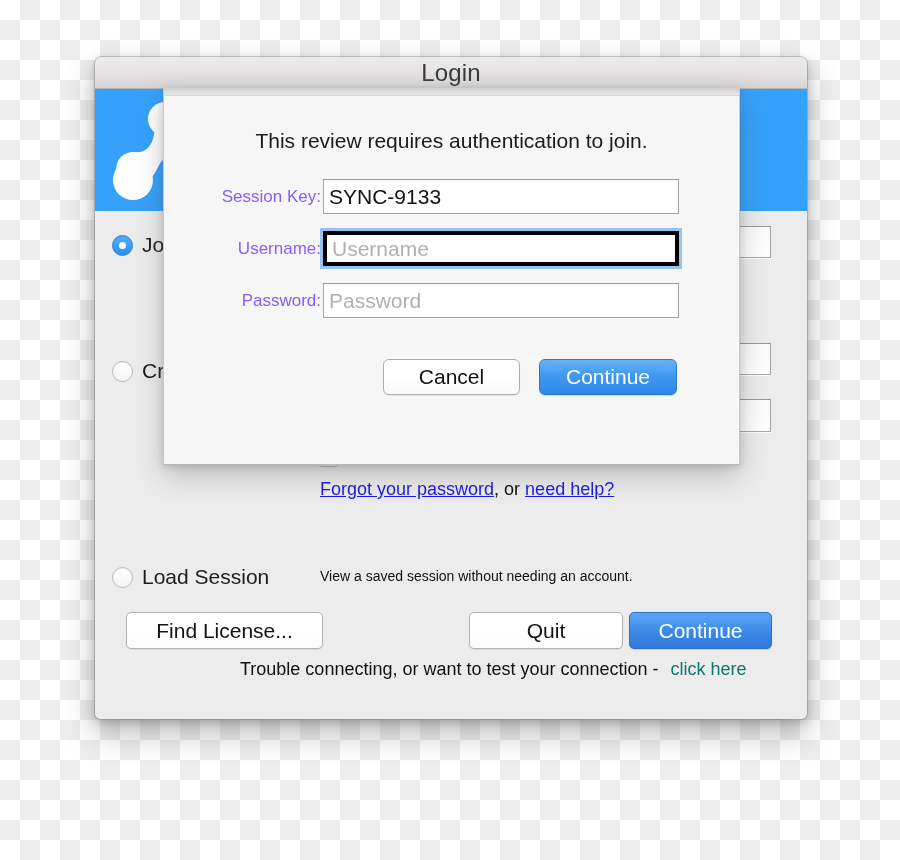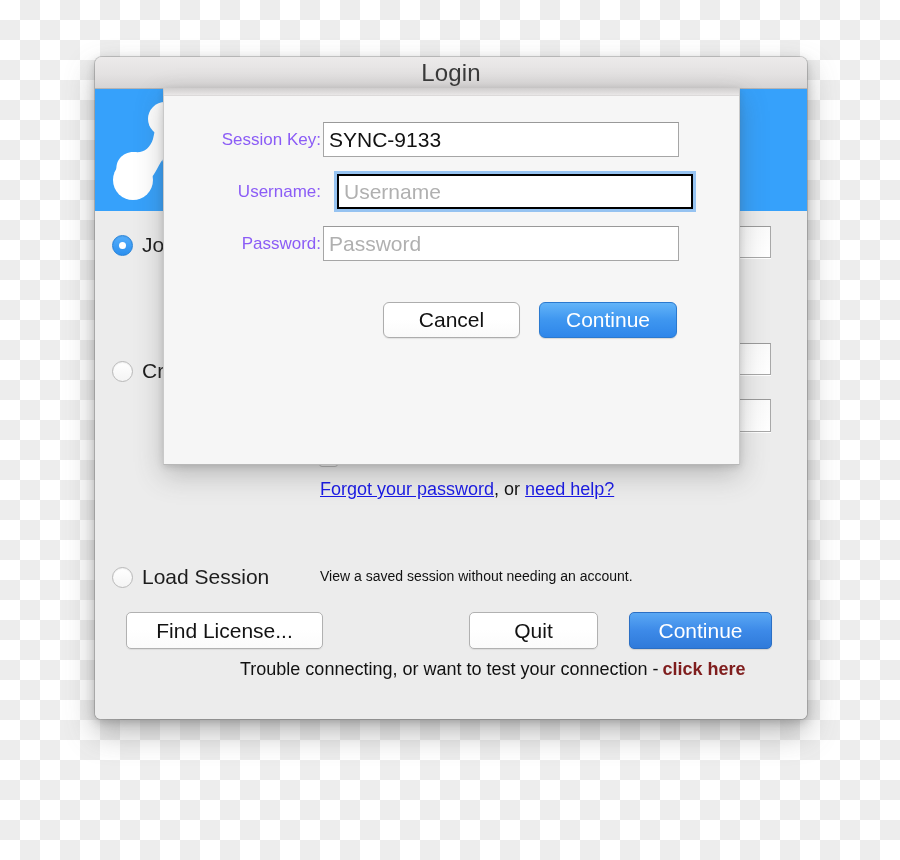--- a/index.html
+++ b/index.html
@@ -185,23 +185,22 @@
     color: #ffffff;
     box-shadow: 0 1px 1px rgba(0,0,0,0.12);
   }
   .footnote {
     position: absolute;
     font-size: 18px;
     color: #111;
     white-space: nowrap;
   }
   .footnote .clicklink {
-    color: #7f1d1d;
-    margin-left: 4px;
-    font-weight: bold;
+    color: #0f766e;
+    margin-left: 12px;
   }
 
   
   .sheet {
     position: absolute;
     left: 163px;
     top: 88px;
     width: 575px;
     height: 376px;
     background: #f6f6f6;
@@ -253,23 +252,22 @@
     border: 1px solid #a6a6a6;
     border-top-color: #999;
     font-size: 21px;
     font-family: "Liberation Sans", sans-serif;
     color: #111;
     padding: 0 4px 0 5px;
     outline: none;
   }
   .sinput::placeholder { color: #b0b0b0; }
   .sinput.focused {
-    border: 2px solid #000000;
+    border: 4px solid #000000;
     box-shadow: 0 0 0 3px rgba(117,177,239,0.75);
-    margin-left: 14px;
   }
 
   .sheet-buttons {
     position: relative;
     margin-top: 24px;
     height: 40px;
   }
   .sbtn {
     position: absolute;
     box-sizing: border-box;
@@ -346,32 +344,33 @@
       <span class="link-u">need help?</span>
     </div>
 
     <div class="radio-row" style="left:17px; top:354px;">
       <div class="radio"></div>
       <div class="radio-label">Load Session</div>
     </div>
     <div class="hint" style="left:225px; top:357px;">View a saved session without needing an account.</div>
 
     <div class="btn btn-plain" style="left:31px; top:401px; width:197px;">Find License...</div>
-    <div class="btn btn-plain" style="left:374px; top:401px; width:129px;">Quit</div>
+    <div class="btn btn-plain" style="left:374px; top:401px; width:154px;">Quit</div>
     <div class="btn btn-blue-dim" style="left:534px; top:401px; width:143px;">Continue</div>
 
     <div class="footnote" style="left:145px; top:448px;">
       <span>Trouble connecting, or want to test your connection -</span><span class="clicklink">click here</span>
     </div>
   </div>
 </div>
 
 <div class="sheet">
   <div class="sheet-top"></div>
 
+  <div class="sheet-msg">This review requires authentication to join.</div>
 
   <div class="sheet-form">
 
     <div class="srow">
       <div class="slabel">Session Key:</div>
       <input class="sinput" type="text" value="SYNC-9133" style="">
     </div>
 
     <div class="srow">
       <div class="slabel">Username:</div>

